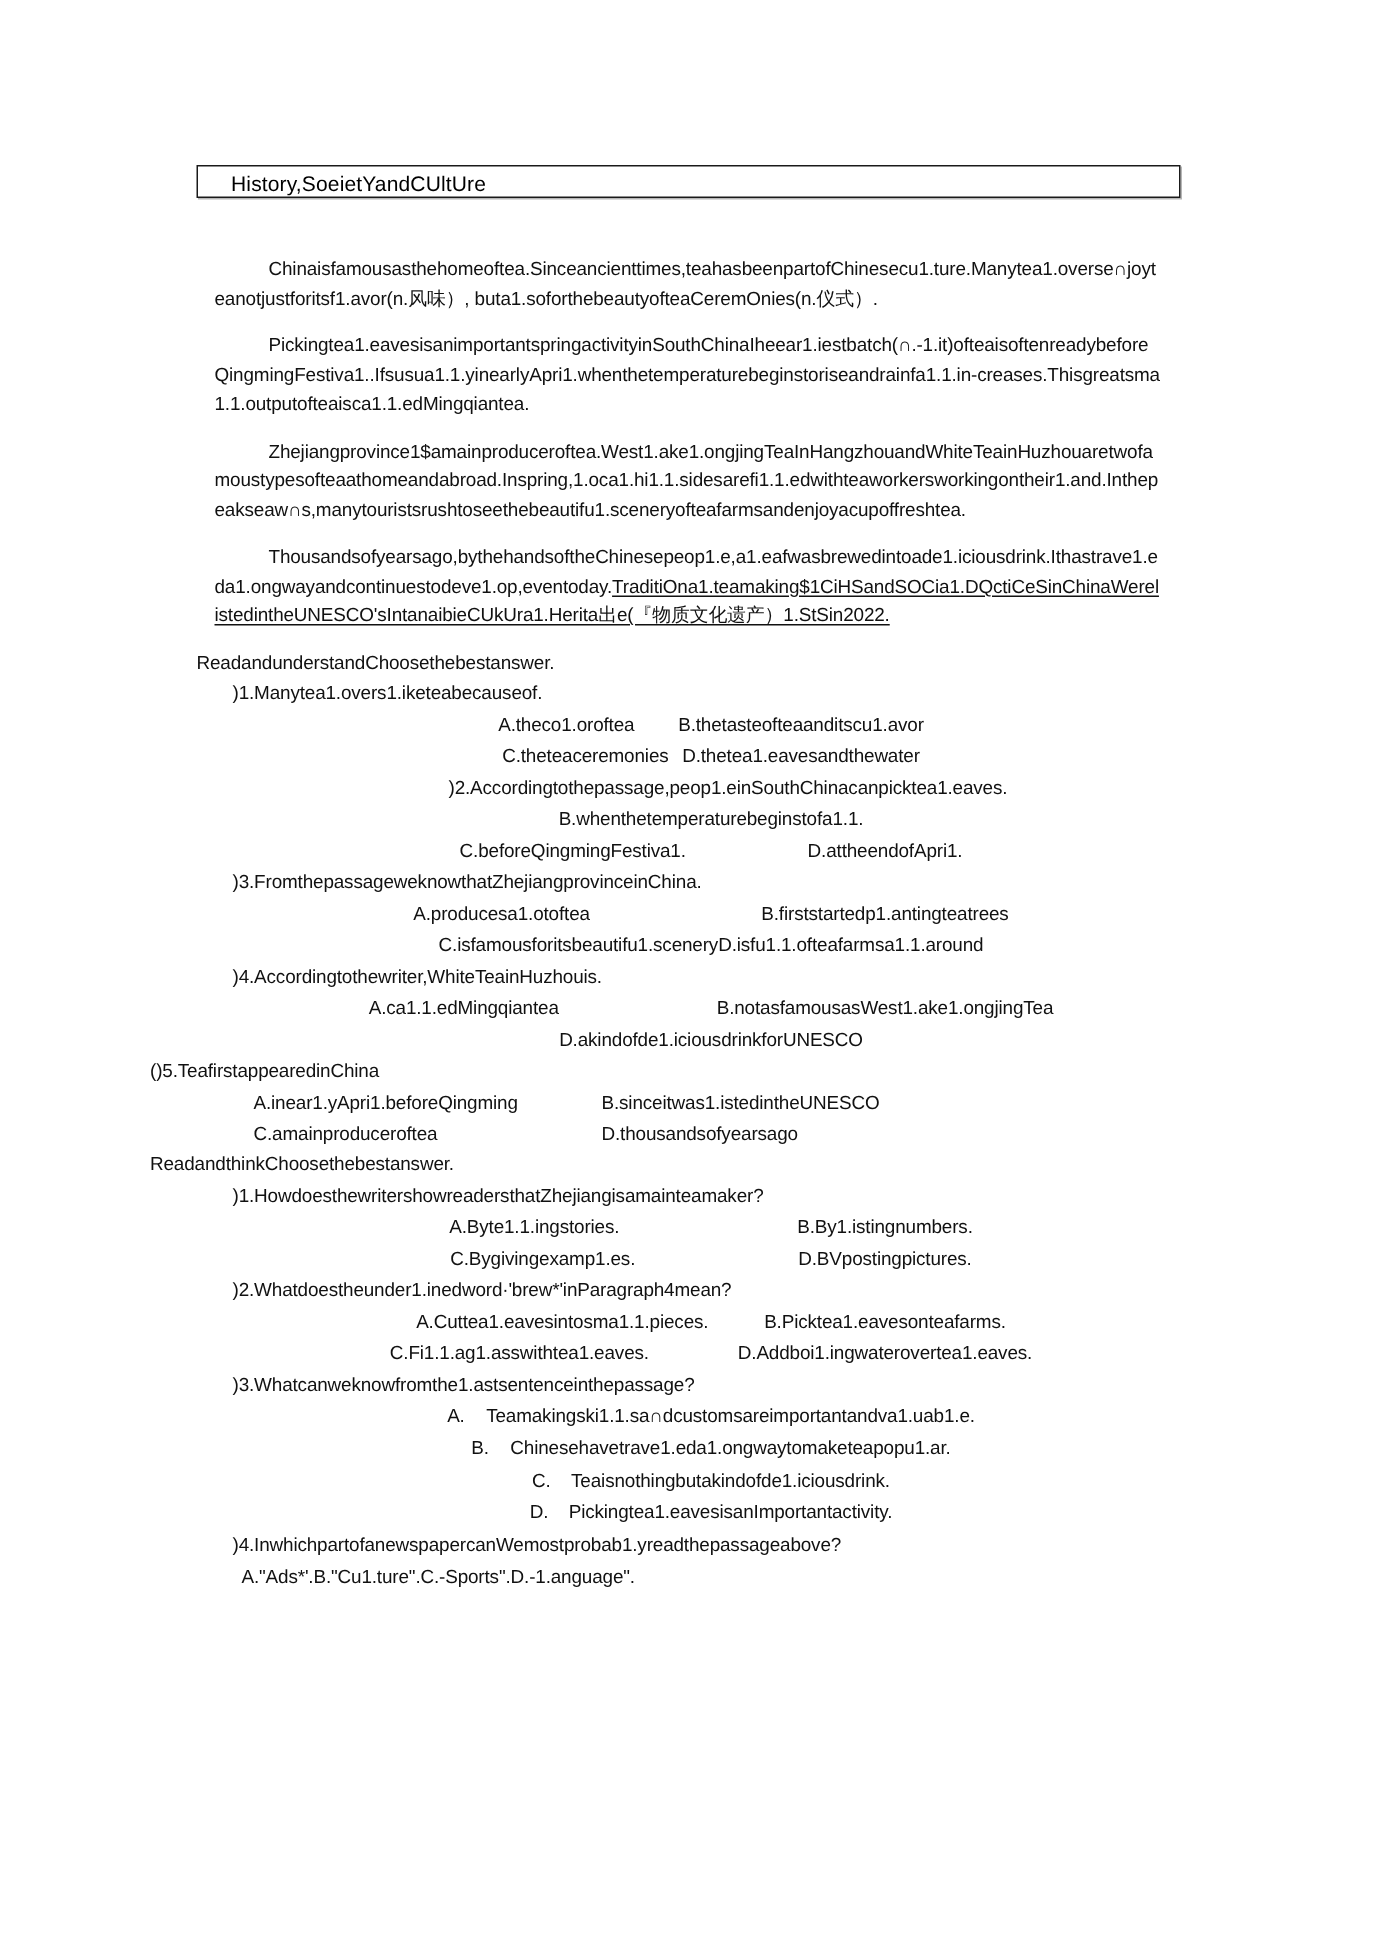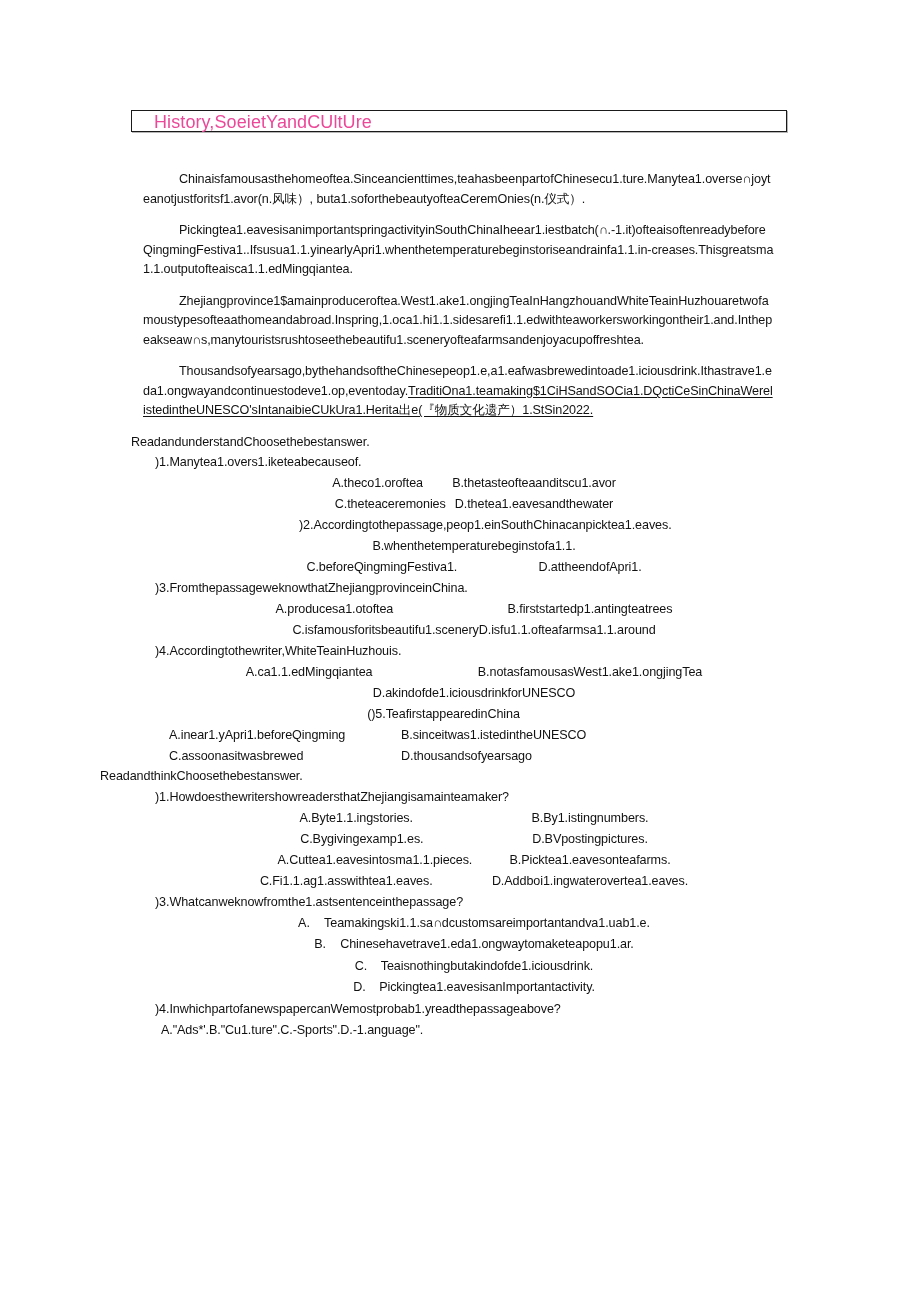--- a/index.html
+++ b/index.html
@@ -27,23 +27,23 @@
     top: 110px;
     width: 656px;
   }
 
   
   .title-box {
     border: 1px solid #1a1a1a;
     height: 22px;
     line-height: 22px;
     padding: 0 0 0 22px;
-    font-size: 18px;
+    font-size: 14px;
     letter-spacing: 0.1px;
-    color: #ec4899;
+    color: #000000;
     box-sizing: border-box;
     background: #fff;
     box-shadow: 1px 1px 0 #b6b6b6;
   }
 
   
   .para {
     font-size: 12.6px;
     line-height: 19.5px;
     letter-spacing: -0.1px;
@@ -89,21 +89,21 @@
     display: flex;
     font-size: 12.6px;
     line-height: 21.5px;
     letter-spacing: -0.1px;
   }
   .lettered .lt { width: 26px; flex: none; }
   .i1  { margin-left: 24px; }
   .i2  { margin-left: 30px; justify-content: center; }
   .i3  { margin-left: 38px; }
   .i-q2 { margin-left: 168px; }
-  .i-neg { margin-left: -31px; text-align: center; }
+  .i-neg { margin-left: -31px; }
   .i-sec { margin-left: -31px; }
 
   
   .col-a { width: 120px; flex: none; }
   .col-a-xwide { width: 232px; flex: none; }
 </style>
 </head>
 <body>
 
 <div class="page">
@@ -160,36 +160,37 @@
     <div class="opt-row i2">
       <span class="opt">D.akindofde1.iciousdrinkforUNESCO</span>
     </div>
 
     <div class="q-line i-neg">()5.TeafirstappearedinChina</div>
     <div class="opt-row i3">
       <span class="opt col-a-xwide">A.inear1.yApri1.beforeQingming</span>
       <span class="opt">B.sinceitwas1.istedintheUNESCO</span>
     </div>
     <div class="opt-row i3">
-      <span class="opt col-a-xwide">C.assoonasitwasbrewed</span>
+      <span class="opt col-a-xwide">C.amainproduceroftea</span>
       <span class="opt">D.thousandsofyearsago</span>
     </div>
 
     <p class="instr i-sec">ReadandthinkChoosethebestanswer.</p>
 
     <div class="q-line i1">)1.HowdoesthewritershowreadersthatZhejiangisamainteamaker?</div>
     <div class="opt-row i2">
       <span class="opt col-a-xwide">A.Byte1.1.ingstories.</span>
       <span class="opt">B.By1.istingnumbers.</span>
     </div>
     <div class="opt-row i2">
       <span class="opt col-a-xwide">C.Bygivingexamp1.es.</span>
       <span class="opt">D.BVpostingpictures.</span>
     </div>
 
+    <div class="q-line i1">)2.Whatdoestheunder1.inedword·'brew*'inParagraph4mean?</div>
     <div class="opt-row i2">
       <span class="opt col-a-xwide">A.Cuttea1.eavesintosma1.1.pieces.</span>
       <span class="opt">B.Picktea1.eavesonteafarms.</span>
     </div>
     <div class="opt-row i2">
       <span class="opt col-a-xwide">C.Fi1.1.ag1.asswithtea1.eaves.</span>
       <span class="opt">D.Addboi1.ingwaterovertea1.eaves.</span>
     </div>
 
     <div class="q-line i1">)3.Whatcanweknowfromthe1.astsentenceinthepassage?</div>

